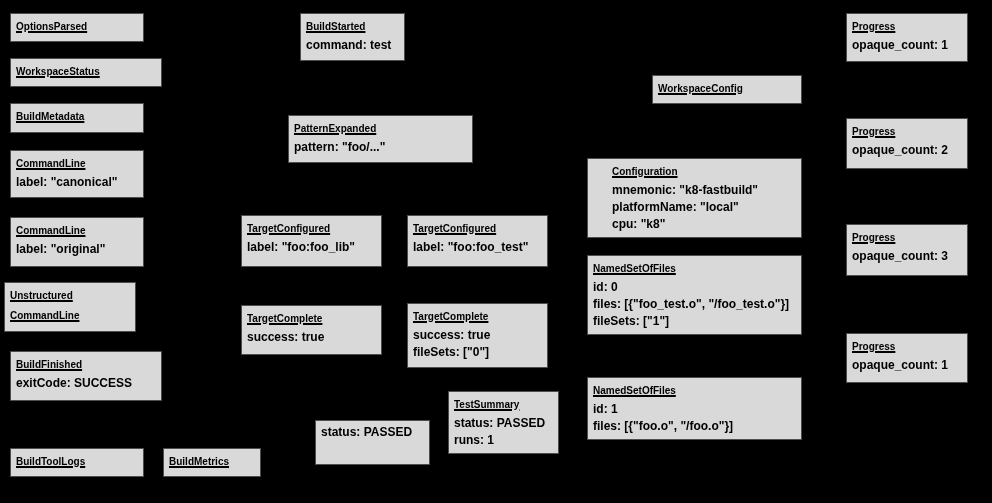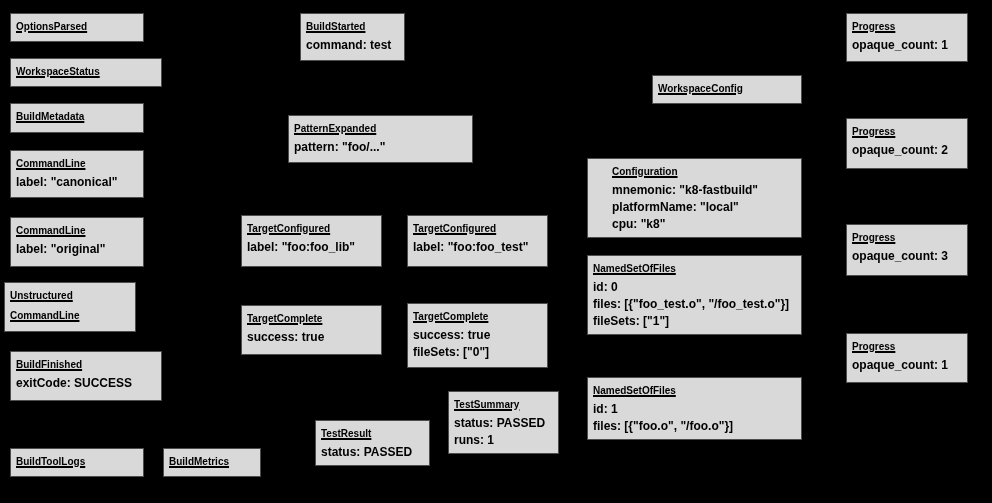--- a/index.html
+++ b/index.html
@@ -91,21 +91,20 @@
     <div class="node" style="left: 241px; top: 305px; width: 141px; min-height: 50px;">
       <div class="title">TargetComplete</div>
       <div class="line">success: true</div>
     </div>
     <div class="node" style="left: 407px; top: 303px; width: 141px; min-height: 65px;">
       <div class="title">TargetComplete</div>
       <div class="line">success: true</div>
       <div class="line">fileSets: ["0"]</div>
     </div>
     <div class="node" style="left: 315px; top: 420px; width: 115px; min-height: 45px;">
-      <div class="title">TestResult</div>
       <div class="line">status: PASSED</div>
     </div>
     <div class="node" style="left: 441px; top: 391px; width: 111px; min-height: 58px; margin-left: 7px;">
       <div class="title">TestSummary</div>
       <div class="line">status: PASSED</div>
       <div class="line">runs: 1</div>
     </div>
     <div class="node" style="left: 652px; top: 75px; width: 150px; min-height: 28px;">
       <div class="title">WorkspaceConfig</div>
     </div>

